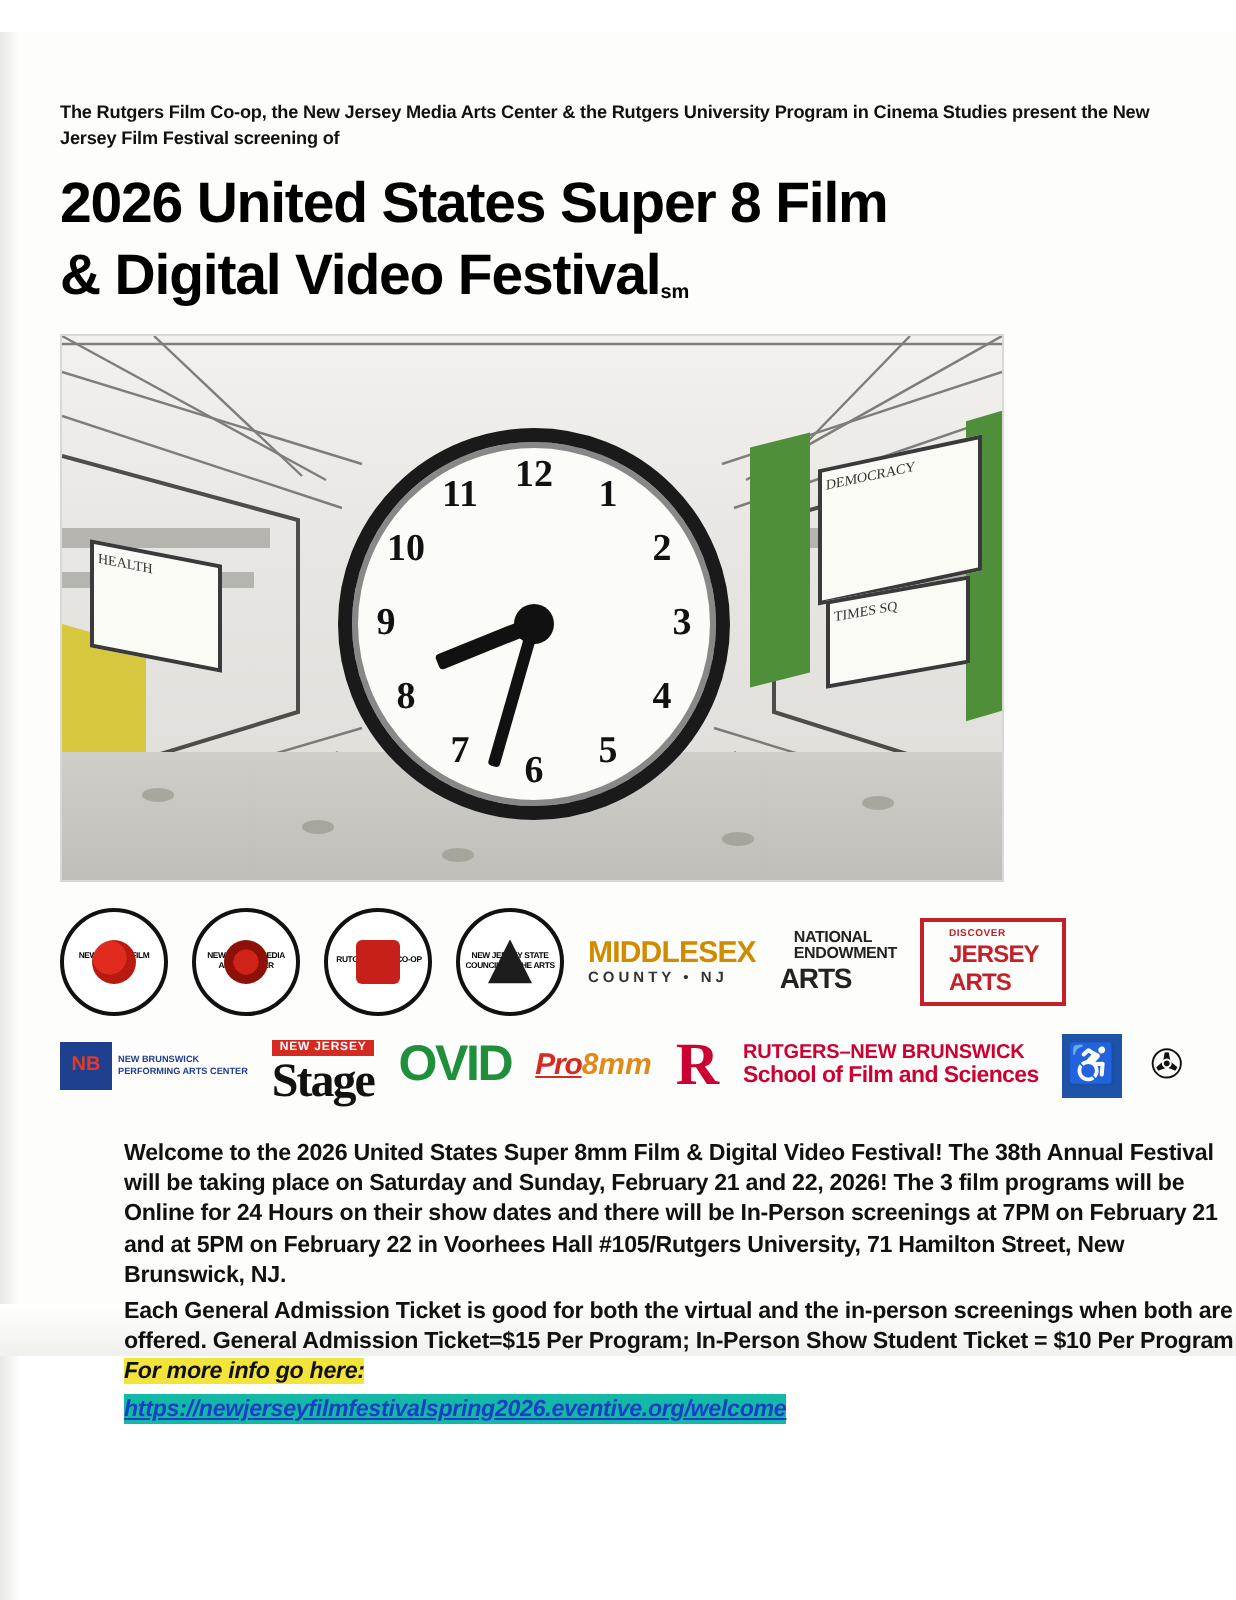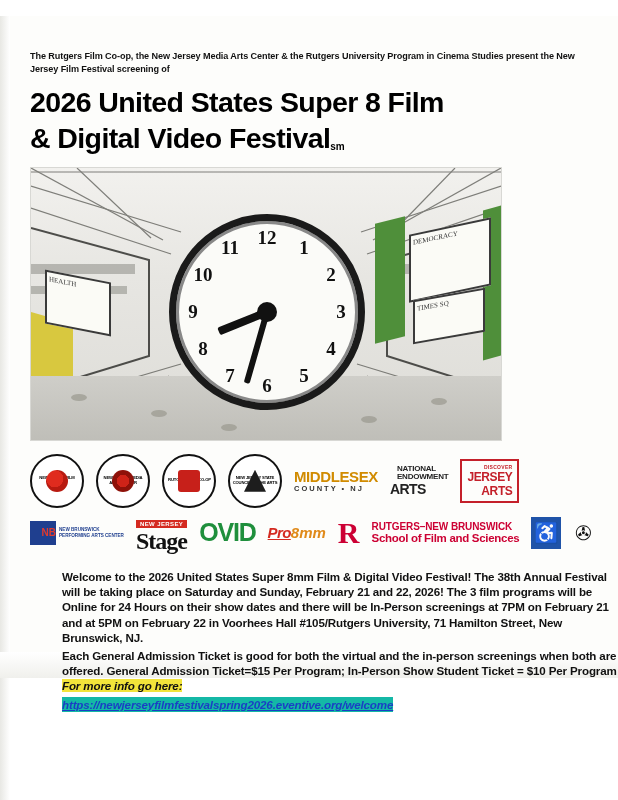--- a/index.html
+++ b/index.html
@@ -234,36 +234,36 @@
   .middlesex .m1 {
     font-size: 15px; font-weight: bold; color: #d18b00; letter-spacing: -0.4px;
   }
   .middlesex .m2 {
     font-size: 7.5px; font-weight: bold; color: #333; letter-spacing: 2px;
   }
   .nea .n1 { font-size: 8px; font-weight: bold; color: #222; letter-spacing: -0.2px; margin-left: 7px; }
   .nea .n2 { font-size: 14px; font-weight: bold; color: #222; letter-spacing: -0.6px; }
   .njarts {
     border: 2px solid #c4202a;
-    padding: 3px 5px;
-    text-align: right;
+    padding: 3px 12px;
+    text-align: left;
     color: #c4202a;
     flex: none;
   }
   .njarts .a1 { font-size: 5px; font-weight: bold; letter-spacing: .3px; }
   .njarts .a2 { font-size: 12px; font-weight: bold; letter-spacing: -.4px; }
   .nbpac {
     display: flex; align-items: center; gap: 3px; flex: none;
   }
   .nbpac .cube {
     width: 26px; height: 24px;
     background: #1f3f8f;
     color: #fff;
     font-size: 10px; font-weight: bold;
-    display: flex; align-items: center; justify-content: flex-end;
+    display: flex; align-items: center; justify-content: center;
   }
   .nbpac .cube span { color: #e03a2f; }
   .nbpac .nbtext { font-size: 4.6px; font-weight: bold; color: #1f3f8f; line-height: 1.2; }
   .njstage { flex: none; line-height: 1; }
   .njstage .s1 {
     font-size: 6px; font-weight: bold; color: #fff; background: #d42a20;
     padding: 1px 4px; display: inline-block; letter-spacing: .4px;
   }
   .njstage .s2 {
     font-family: "Liberation Serif", serif;

